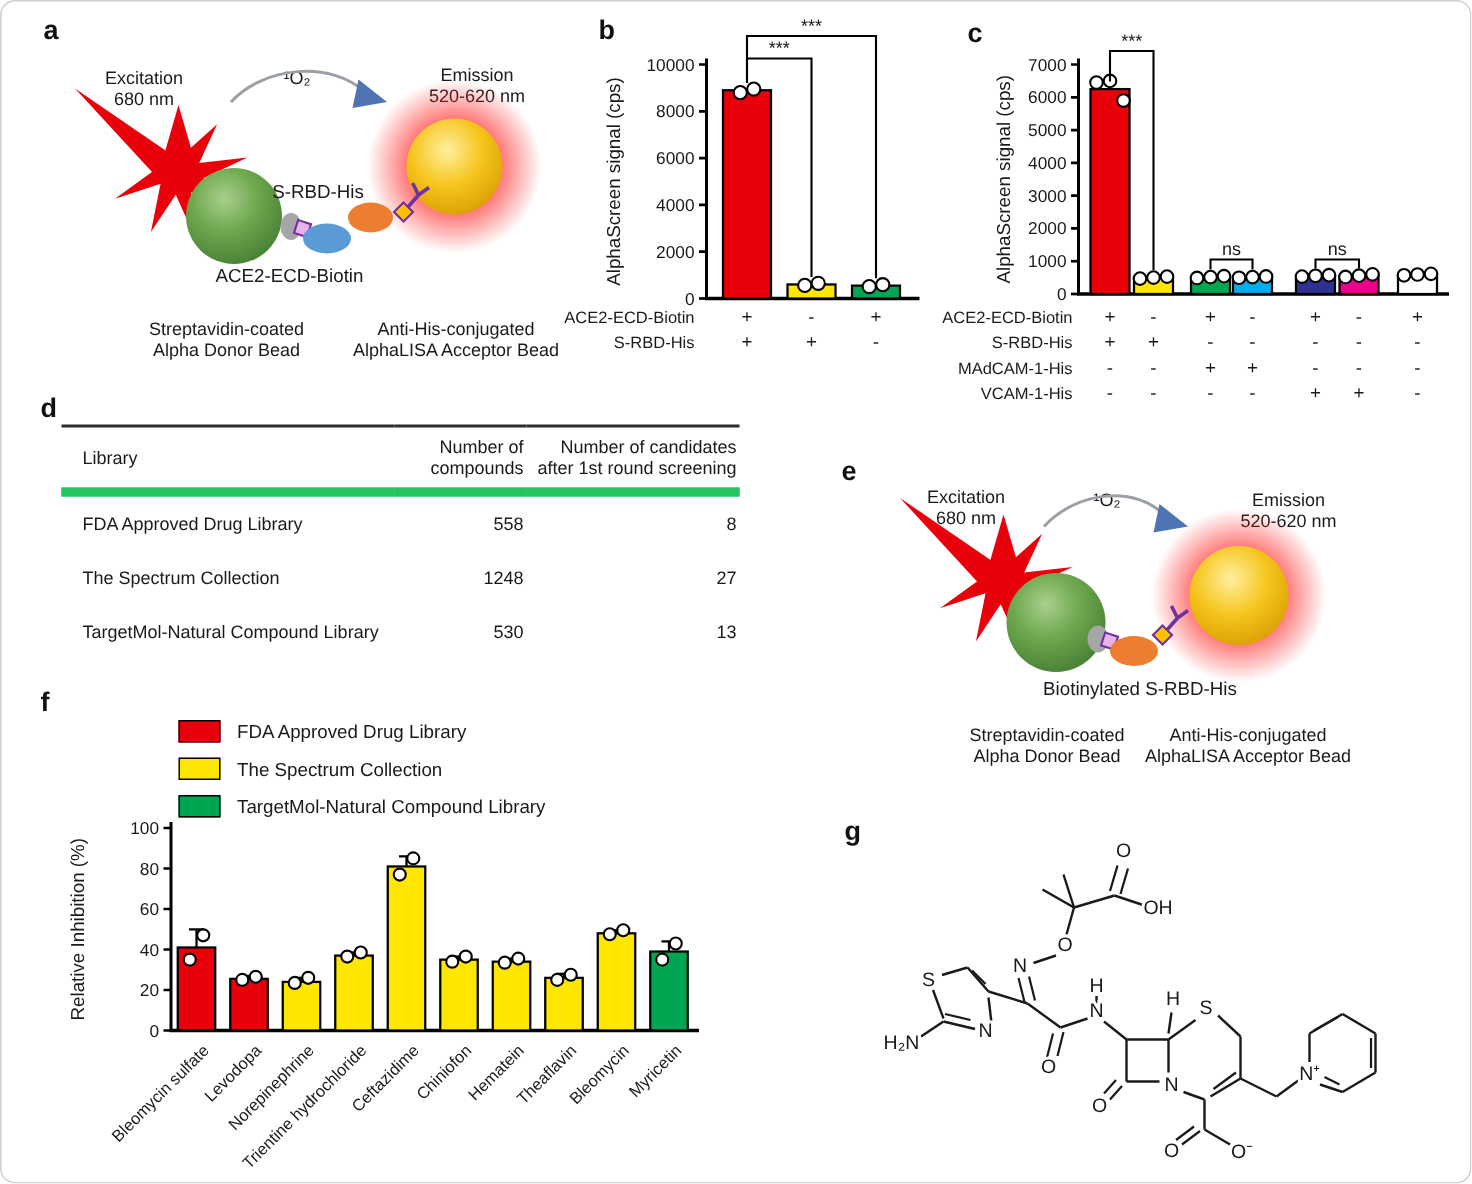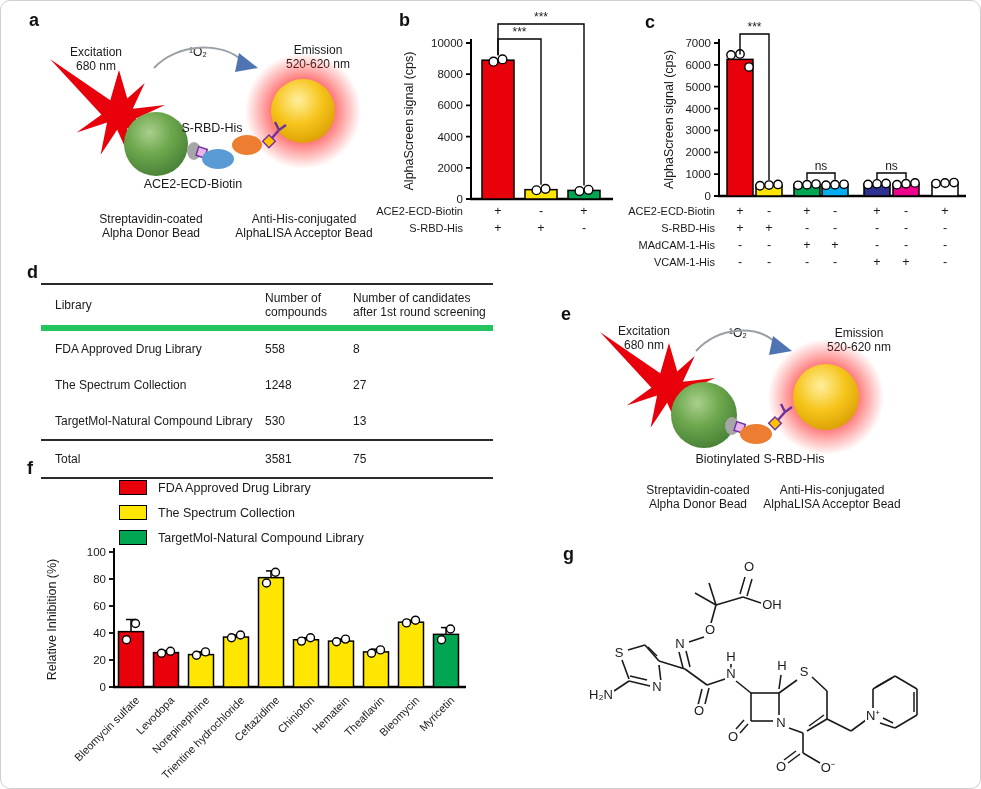--- a/index.html
+++ b/index.html
@@ -7,21 +7,21 @@
           border-radius:10px;box-sizing:border-box;font-family:"Liberation Sans",sans-serif;overflow:hidden;}
   .plabel{position:absolute;font-weight:bold;font-size:18px;color:#111;line-height:1;}
   svg{position:absolute;overflow:visible;}
   svg text{fill:#1a1a1a;font-family:"Liberation Sans",sans-serif;}
   #table-d{position:absolute;left:40px;top:282px;width:452px;border-collapse:collapse;
            font-size:12px;color:#1a1a1a;table-layout:fixed;}
   #table-d th{font-weight:normal;vertical-align:middle;padding:6px 2px;
               border-top:2px solid #2b2b2b;border-bottom:6px solid #22c55e;}
   #table-d td{padding:11px 2px;}
   #table-d .col1{text-align:left;padding-left:14px;}
-  #table-d .colc{text-align:left;}
+  #table-d .colc{text-align:right;}
   #table-d tr.total td{border-top:2px solid #2b2b2b;border-bottom:2px solid #2b2b2b;}
   #legend-f{position:absolute;left:118px;top:474px;}
   #legend-f .lrow{display:flex;align-items:center;height:25px;}
   #legend-f .sw{width:26px;height:13px;border:1.5px solid #000;margin-right:11px;flex:0 0 auto;}
   #legend-f .ltxt{font-size:12.5px;color:#1a1a1a;white-space:nowrap;}
 </style>
 </head>
 <body>
 
 <div class="canvas">
@@ -310,25 +310,20 @@
         <tr>
           <td class="col1">The Spectrum Collection</td>
           <td class="colc">1248</td>
           <td class="colc">27</td>
         </tr>
         <tr>
           <td class="col1">TargetMol-Natural Compound Library</td>
           <td class="colc">530</td>
           <td class="colc">13</td>
         </tr>
-        <tr class="total">
-          <td class="col1">Total</td>
-          <td class="colc">3581</td>
-          <td class="colc">75</td>
-        </tr>
       </tbody>
   </table>
 
   <svg id="diagram-e" style="left:575px;top:312px" width="400" height="215" viewBox="0 0 400 215">
     <defs>
       <radialGradient id="gBead2" cx="40%" cy="32%" r="75%">
         <stop offset="0%" stop-color="#aacf8e"></stop>
           <stop offset="45%" stop-color="#6ea84e"></stop>
           <stop offset="100%" stop-color="#447d33"></stop>
       </radialGradient>

